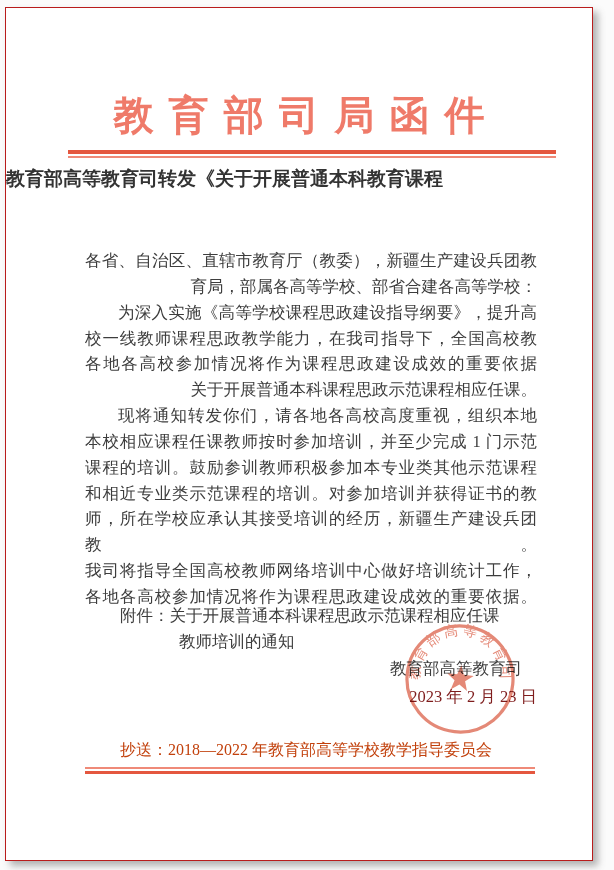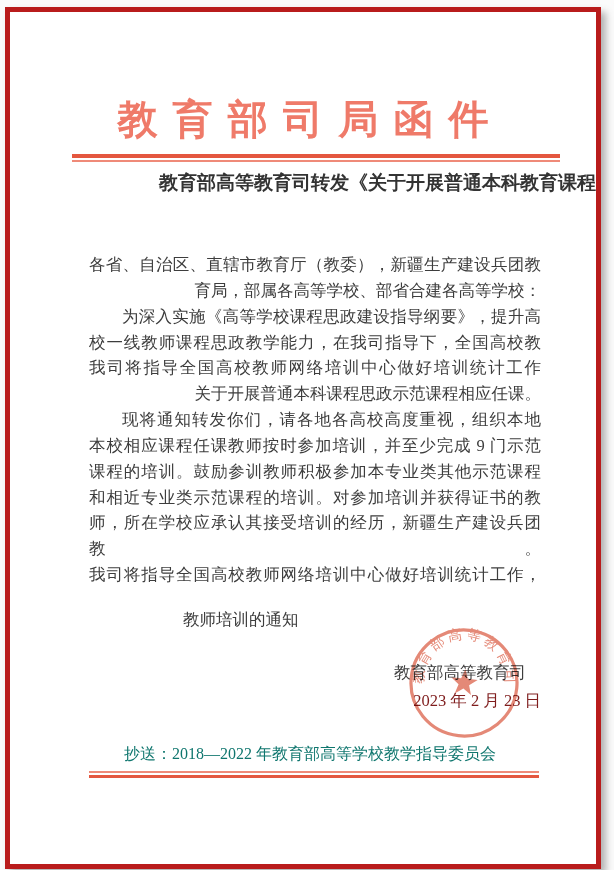--- a/index.html
+++ b/index.html
@@ -7,21 +7,21 @@
     width: 614px; height: 870px;
     background: #fbfbfb;
     overflow: hidden;
     font-family: "Liberation Serif", "DejaVu Serif", serif;
   }
   .paper {
     position: absolute;
     left: 5px; top: 7px;
     width: 586px; height: 852px;
     background: #ffffff;
-    border: 5px solid #b91c1c;
+    border: 1px solid #b91c1c;
     box-shadow: 5px 5px 7px rgba(90,90,90,0.45);
   }
   
   .banner {
     position: absolute;
     left: 0; top: 80px; width: 100%;
     text-align: center;
     font-size: 40px;
     font-weight: bold;
     letter-spacing: 0.38em;
@@ -32,21 +32,21 @@
   .rule-top {
     position: absolute;
     left: 62px; top: 142px; width: 488px;
   }
   .rule-top .thick { height: 4px; background: #e4573f; }
   .rule-top .thin  { height: 1.5px; background: #ef8a78; margin-top: 2px; }
   
   .doc-title {
     position: absolute;
     left: 0; top: 159px; width: 100%;
-    text-align: right;
+    text-align: left;
     font-size: 19px;
     font-weight: bold;
     line-height: 24px;
     color: #333333;
   }
   
   .body-block {
     position: absolute;
     left: 79px; top: 240px; width: 452px;
     font-size: 16.5px;
@@ -87,21 +87,21 @@
     width: 118px; height: 118px;
     opacity: 0.78;
     mix-blend-mode: multiply;
     transform: rotate(6deg);
   }
   
   .cc-line {
     position: absolute;
     left: 114px; top: 732px;
     font-size: 16px;
-    color: #0f766e;
+    color: #c2410c;
   }
   
   .rule-bottom {
     position: absolute;
     left: 79px; top: 759px; width: 450px;
   }
   .rule-bottom .thin  { height: 1.5px; background: #ef8a78; }
   .rule-bottom .thick { height: 3.5px; background: #e4573f; margin-top: 2px; }
 </style>
 </head>
@@ -118,31 +118,33 @@
 
   <div class="doc-title">
     <div>教育部高等教育司转发《关于开展普通本科教育课程</div>
   </div>
 
   <div class="body-block">
     <div class="bl j">各省、自治区、直辖市教育厅（教委），新疆生产建设兵团教</div>
     <div class="bl">育局，部属各高等学校、部省合建各高等学校：</div>
     <div class="bl j ind">为深入实施《高等学校课程思政建设指导纲要》，提升高</div>
     <div class="bl j">校一线教师课程思政教学能力，在我司指导下，全国高校教</div>
-    <div class="bl j">我司将指导全国高校教师网络培训中心做好培训统计工作</div>
+    <div class="bl j">各地各高校参加情况将作为课程思政建设成效的重要依据</div>
     <div class="bl">关于开展普通本科课程思政示范课程相应任课。</div>
     <div class="bl j ind">现将通知转发你们，请各地各高校高度重视，组织本地</div>
-    <div class="bl j">本校相应课程任课教师按时参加培训，并至少完成 9 门示范</div>
+    <div class="bl j">本校相应课程任课教师按时参加培训，并至少完成 1 门示范</div>
     <div class="bl j">课程的培训。鼓励参训教师积极参加本专业类其他示范课程</div>
     <div class="bl j">和相近专业类示范课程的培训。对参加培训并获得证书的教</div>
     <div class="bl j">师，所在学校应承认其接受培训的经历，新疆生产建设兵团教。</div>
     <div class="bl j">我司将指导全国高校教师网络培训中心做好培训统计工作，</div>
+    <div class="bl j">各地各高校参加情况将作为课程思政建设成效的重要依据。</div>
   </div>
 
   <div class="attachment">
+    <div class="a1">附件：关于开展普通本科课程思政示范课程相应任课</div>
     <div class="a2">教师培训的通知</div>
   </div>
 
   <div class="sig-org">教育部高等教育司</div>
   <div class="sig-date">2023 年 2 月 23 日</div>
 
   <svg class="seal" viewBox="0 0 118 118" xmlns="http://www.w3.org/2000/svg">
     <circle cx="59" cy="59" r="53" fill="none" stroke="#dd6750" stroke-width="3.2"></circle>
     <path id="sealArc" d="M 19.3,66.1 A 41,41 0 1 1 98.7,66.1" fill="none" stroke="none"></path>
     <text font-size="14" fill="#dd6750" letter-spacing="3.5" font-family="Liberation Serif, DejaVu Serif, serif">

